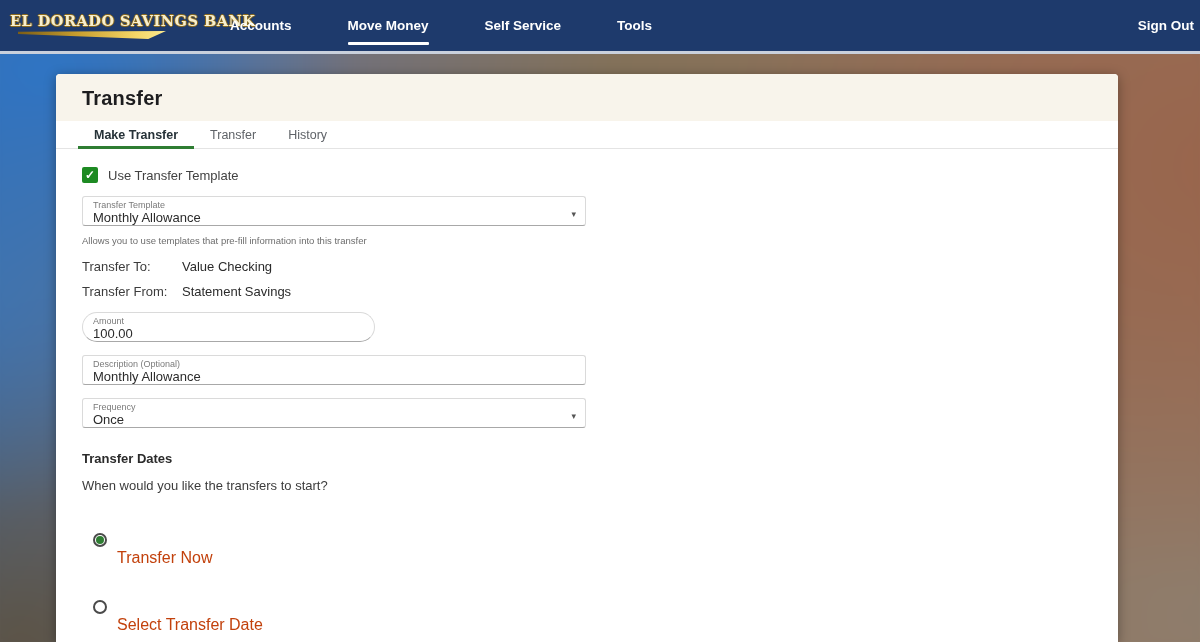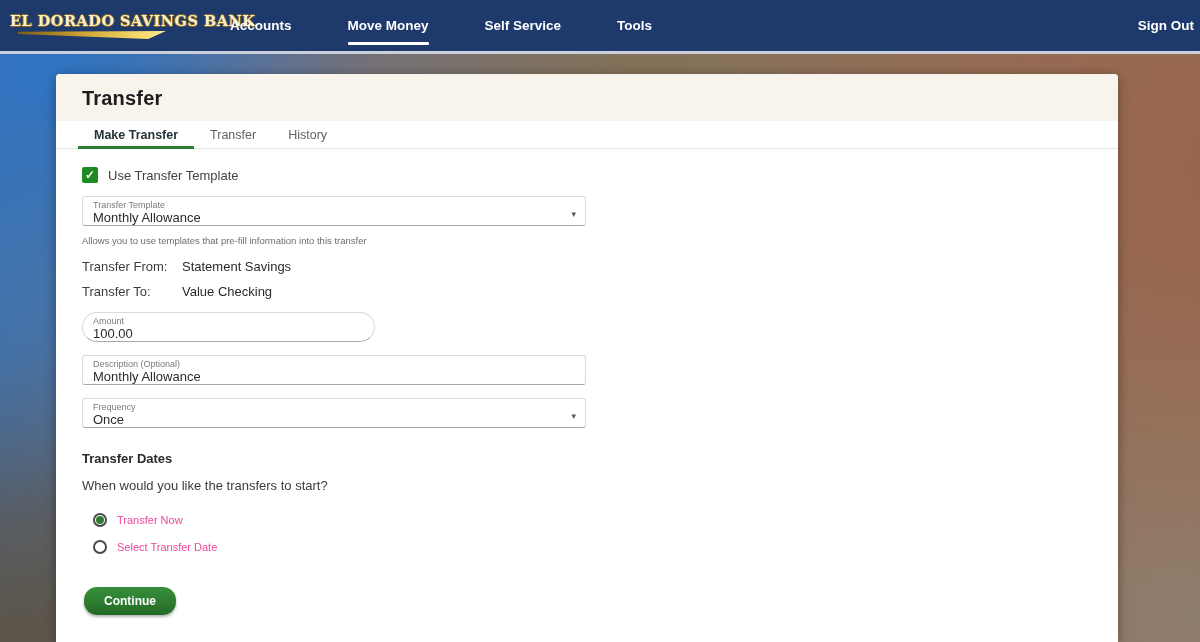--- a/index.html
+++ b/index.html
@@ -103,21 +103,21 @@
   .question { margin-top:12px; font-size:13px; color:#3c3c3c; }
 
   .radio-row { display:flex; align-items:center; gap:10px; margin-top:20px; margin-left:11px; cursor:pointer; }
   .radio-row + .radio-row { margin-top:13px; }
   .radio {
     width:14px; height:14px; border:2px solid #4a4a4a; border-radius:50%;
     display:flex; align-items:center; justify-content:center; background:#ffffff;
   }
   .radio .dot { width:8px; height:8px; border-radius:50%; background:transparent; }
   .radio.selected .dot { background:#2e7d32; }
-  .radio-label { font-size:11px; color:#ec4899; }
+  .radio-label { font-size:16px; color:#c2410c;margin-top:36px; }
 
   .continue-btn {
     margin-top:33px; margin-left:2px; border:none; cursor:pointer;
     background:linear-gradient(#37903b, #246a27); color:#ffffff;
     font-family:"Liberation Sans", sans-serif; font-size:12px; font-weight:bold;
     padding:7px 20px; border-radius:13px; box-shadow:0 2px 3px rgba(0,0,0,0.3);
   }
 </style>
 </head>
 <body>
@@ -160,26 +160,26 @@
       </div>
 
       <div class="field select w-full">
         <span class="field-label">Transfer Template</span>
         <span class="field-value">Monthly Allowance</span>
         <span class="caret">▾</span>
       </div>
       <div class="helper">Allows you to use templates that pre-fill information into this transfer</div>
 
       <div class="kv-row">
+        <span class="kv-label">Transfer To:</span>
+        <span class="kv-value">Value Checking</span>
+      </div>
+      <div class="kv-row">
         <span class="kv-label">Transfer From:</span>
         <span class="kv-value">Statement Savings</span>
-      </div>
-      <div class="kv-row">
-        <span class="kv-label">Transfer To:</span>
-        <span class="kv-value">Value Checking</span>
       </div>
 
       <div class="field w-amount">
         <span class="field-label">Amount</span>
         <input class="field-input" value="100.00" style="">
       </div>
 
       <div class="field w-full">
         <span class="field-label">Description (Optional)</span>
         <input class="field-input" value="Monthly Allowance" style="">

